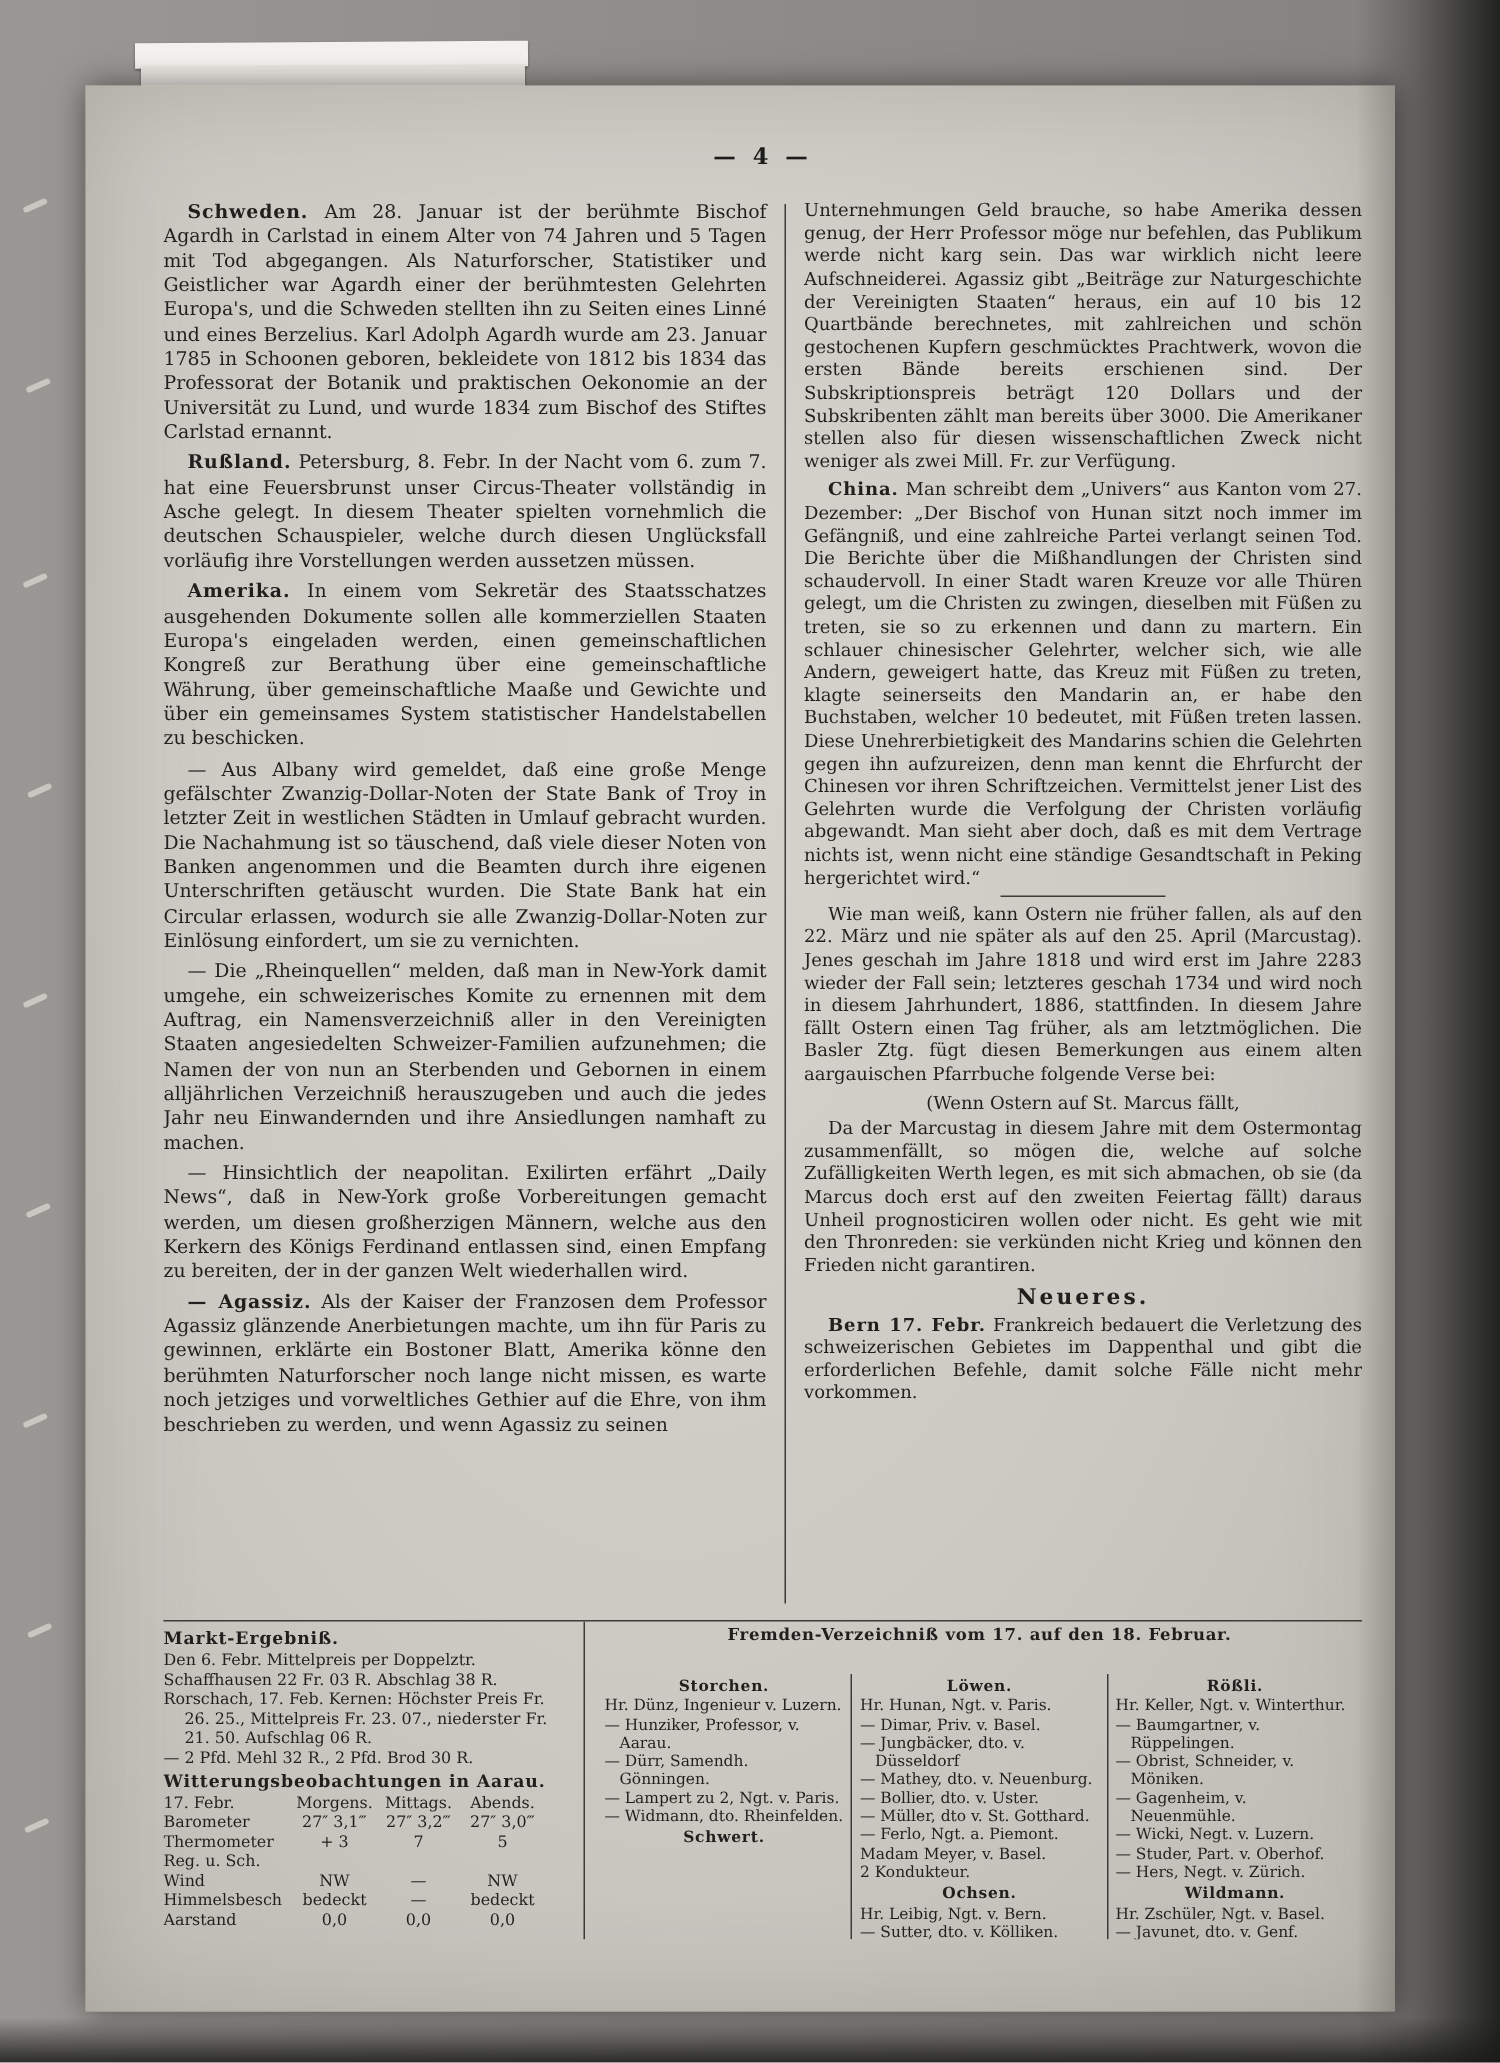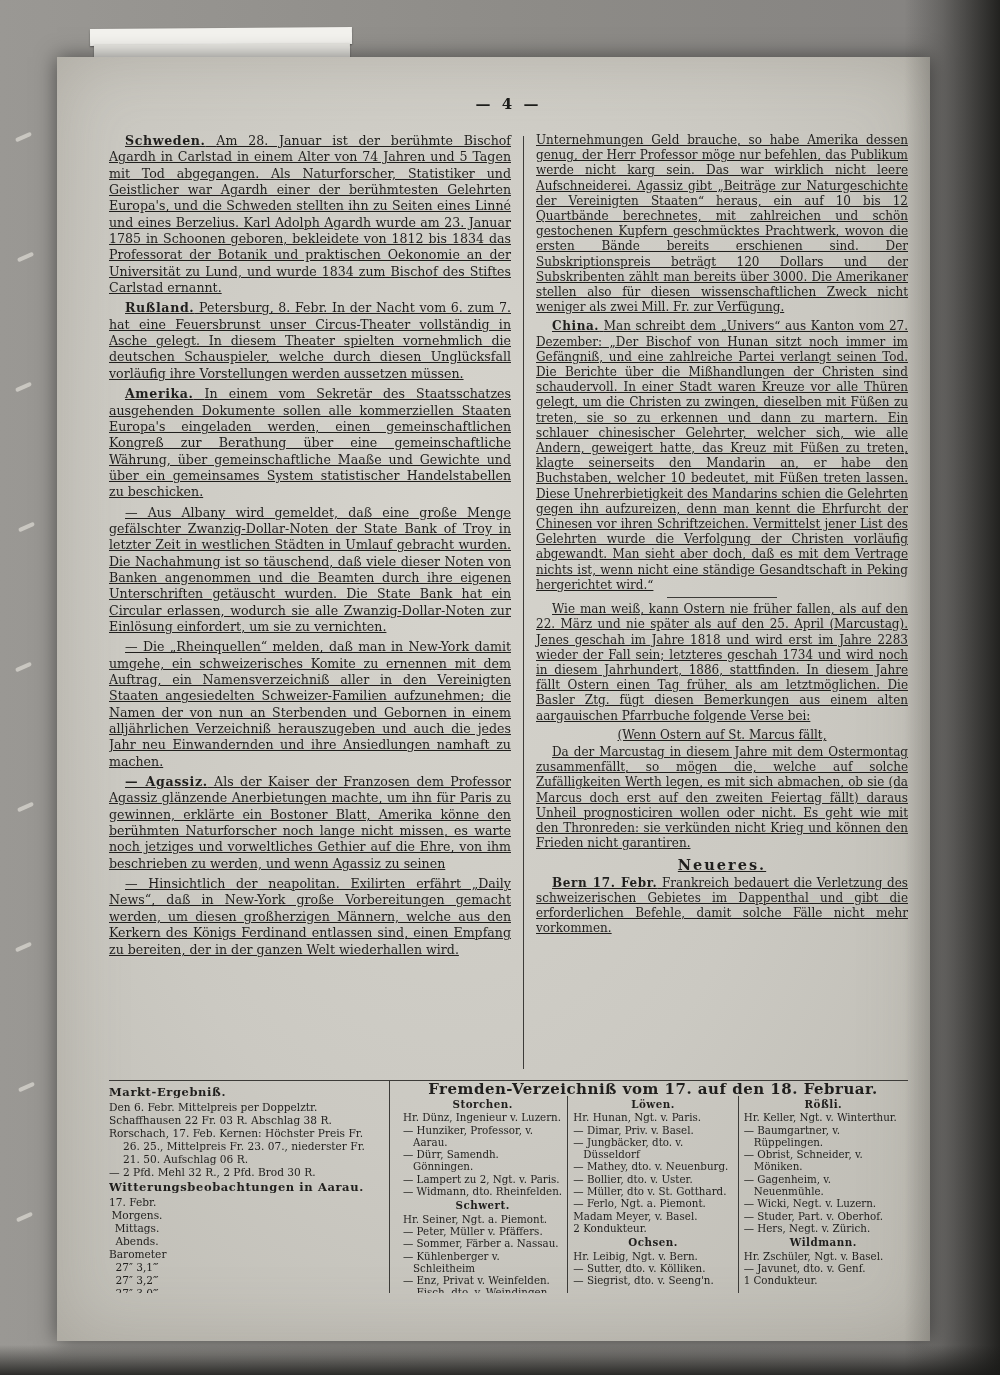--- a/index.html
+++ b/index.html
@@ -28,43 +28,43 @@
   
   .page{
     position:absolute;left:57px;top:57px;width:873px;height:1284px;box-sizing:border-box;
     background:radial-gradient(ellipse at 45% 35%, #d6d4cd 0%, #cbc9c2 55%, #bcbab2 100%);
     box-shadow:0 0 20px rgba(0,0,0,.5), inset 0 0 70px rgba(110,105,95,.28);
     padding:38px 22px 0 52px;
     color:#201f1d;
   }
   .page-number{text-align:center;font-weight:bold;font-size:15px;letter-spacing:3px;color:#1c1c1a;height:20px;margin-bottom:18px;}
   .columns{display:flex;height:940px;overflow:hidden;}
-  .col{text-align:justify;text-decoration:underline;}
+  .col{text-align:justify;}
   .col.leftc{width:402px;font-size:12.6px;line-height:16.35px;}
   .col.rightc{flex:1;font-size:12px;line-height:15.2px;}
   .vdiv{width:1px;background:#3c3b38;margin:3px 12px 4px 12px;}
   p.par{margin:0 0 4px 0;text-indent:16px;}
   p.par.noindent{text-indent:0;}
   .lead{font-weight:bold;letter-spacing:.6px;}
   .short-rule{width:110px;height:1px;background:#3c3b38;margin:4px auto 4px auto;}
   .verse{text-align:center;margin:2px 0 2px 0;}
   .verse-line{text-indent:0;}
   .neueres{text-align:center;font-weight:bold;font-size:14.5px;letter-spacing:2px;margin:6px 0 3px 0;}
   .bottom-rule{height:1px;background:#3c3b38;margin-top:7px;}
   
   .bottom{display:flex;height:212px;overflow:hidden;font-size:10.6px;line-height:13px;text-align:left;}
   .bottom-left{width:272px;padding-top:3px;}
   .bdiv{width:1px;background:#3c3b38;margin:0 8px;}
   .sec-title{font-weight:bold;font-size:11.5px;margin:2px 0 2px 0;letter-spacing:.6px;}
   .mline{margin:0;padding-left:14px;text-indent:-14px;}
-  .wrow{display:flex;flex-direction:column;}
+  .wrow{display:flex;}
   .wl{width:86px;}
   .wv{width:56px;text-align:center;}
   .bottom-right{flex:1;display:flex;flex-direction:column;}
-  .guests-title{text-align:center;font-weight:bold;font-size:15px;letter-spacing:.5px;margin:2px 0 0 0;}
+  .guests-title{text-align:center;font-weight:bold;font-size:11px;letter-spacing:.5px;margin:2px 0 20px 0;}
   .gcols{display:flex;flex:1;overflow:hidden;font-size:10.3px;line-height:12.3px;}
   .gcol{flex:1;padding:0 5px;}
   .gdiv{width:1px;background:#3c3b38;}
   .gname{text-align:center;font-weight:bold;margin:2px 0 1px 0;letter-spacing:.5px;}
   .gentry{padding-left:10px;text-indent:-10px;}
 </style>
 </head>
 <body>
 
 <div class="binding">
@@ -86,22 +86,22 @@
   <div class="page-number">— 4 —</div>
 
   <div class="columns">
 
     <div class="col leftc">
       <p class="par"><b class="lead">Schweden.</b> <span>Am 28. Januar ist der berühmte Bischof Agardh in Carlstad in einem Alter von 74 Jahren und 5 Tagen mit Tod abgegangen. Als Naturforscher, Statistiker und Geistlicher war Agardh einer der berühmtesten Gelehrten Europa's, und die Schweden stellten ihn zu Seiten eines Linné und eines Berzelius. Karl Adolph Agardh wurde am 23. Januar 1785 in Schoonen geboren, bekleidete von 1812 bis 1834 das Professorat der Botanik und praktischen Oekonomie an der Universität zu Lund, und wurde 1834 zum Bischof des Stiftes Carlstad ernannt.</span></p>
       <p class="par"><b class="lead">Rußland.</b> <span>Petersburg, 8. Febr. In der Nacht vom 6. zum 7. hat eine Feuersbrunst unser Circus-Theater vollständig in Asche gelegt. In diesem Theater spielten vornehmlich die deutschen Schauspieler, welche durch diesen Unglücksfall vorläufig ihre Vorstellungen werden aussetzen müssen.</span></p>
       <p class="par"><b class="lead">Amerika.</b> <span>In einem vom Sekretär des Staatsschatzes ausgehenden Dokumente sollen alle kommerziellen Staaten Europa's eingeladen werden, einen gemeinschaftlichen Kongreß zur Berathung über eine gemeinschaftliche Währung, über gemeinschaftliche Maaße und Gewichte und über ein gemeinsames System statistischer Handelstabellen zu beschicken.</span></p>
       <p class="par"><b class="lead"></b> <span>— Aus Albany wird gemeldet, daß eine große Menge gefälschter Zwanzig-Dollar-Noten der State Bank of Troy in letzter Zeit in westlichen Städten in Umlauf gebracht wurden. Die Nachahmung ist so täuschend, daß viele dieser Noten von Banken angenommen und die Beamten durch ihre eigenen Unterschriften getäuscht wurden. Die State Bank hat ein Circular erlassen, wodurch sie alle Zwanzig-Dollar-Noten zur Einlösung einfordert, um sie zu vernichten.</span></p>
       <p class="par"><b class="lead"></b> <span>— Die „Rheinquellen“ melden, daß man in New-York damit umgehe, ein schweizerisches Komite zu ernennen mit dem Auftrag, ein Namensverzeichniß aller in den Vereinigten Staaten angesiedelten Schweizer-Familien aufzunehmen; die Namen der von nun an Sterbenden und Gebornen in einem alljährlichen Verzeichniß herauszugeben und auch die jedes Jahr neu Einwandernden und ihre Ansiedlungen namhaft zu machen.</span></p>
+      <p class="par"><b class="lead"></b> <span>— Hinsichtlich der neapolitan. Exilirten erfährt „Daily News“, daß in New-York große Vorbereitungen gemacht werden, um diesen großherzigen Männern, welche aus den Kerkern des Königs Ferdinand entlassen sind, einen Empfang zu bereiten, der in der ganzen Welt wiederhallen wird.</span></p>
       <p class="par"><b class="lead">— Agassiz.</b> <span>Als der Kaiser der Franzosen dem Professor Agassiz glänzende Anerbietungen machte, um ihn für Paris zu gewinnen, erklärte ein Bostoner Blatt, Amerika könne den berühmten Naturforscher noch lange nicht missen, es warte noch jetziges und vorweltliches Gethier auf die Ehre, von ihm beschrieben zu werden, und wenn Agassiz zu seinen</span></p>
-      <p class="par"><b class="lead"></b> <span>— Hinsichtlich der neapolitan. Exilirten erfährt „Daily News“, daß in New-York große Vorbereitungen gemacht werden, um diesen großherzigen Männern, welche aus den Kerkern des Königs Ferdinand entlassen sind, einen Empfang zu bereiten, der in der ganzen Welt wiederhallen wird.</span></p>
     </div>
 
     <div class="vdiv"></div>
 
     <div class="col rightc">
       <p class="par noindent"><b class="lead"></b> <span>Unternehmungen Geld brauche, so habe Amerika dessen genug, der Herr Professor möge nur befehlen, das Publikum werde nicht karg sein. Das war wirklich nicht leere Aufschneiderei. Agassiz gibt „Beiträge zur Naturgeschichte der Vereinigten Staaten“ heraus, ein auf 10 bis 12 Quartbände berechnetes, mit zahlreichen und schön gestochenen Kupfern geschmücktes Prachtwerk, wovon die ersten Bände bereits erschienen sind. Der Subskriptionspreis beträgt 120 Dollars und der Subskribenten zählt man bereits über 3000. Die Amerikaner stellen also für diesen wissenschaftlichen Zweck nicht weniger als zwei Mill. Fr. zur Verfügung.</span></p>
       <p class="par"><b class="lead">China.</b> <span>Man schreibt dem „Univers“ aus Kanton vom 27. Dezember: „Der Bischof von Hunan sitzt noch immer im Gefängniß, und eine zahlreiche Partei verlangt seinen Tod. Die Berichte über die Mißhandlungen der Christen sind schaudervoll. In einer Stadt waren Kreuze vor alle Thüren gelegt, um die Christen zu zwingen, dieselben mit Füßen zu treten, sie so zu erkennen und dann zu martern. Ein schlauer chinesischer Gelehrter, welcher sich, wie alle Andern, geweigert hatte, das Kreuz mit Füßen zu treten, klagte seinerseits den Mandarin an, er habe den Buchstaben, welcher 10 bedeutet, mit Füßen treten lassen. Diese Unehrerbietigkeit des Mandarins schien die Gelehrten gegen ihn aufzureizen, denn man kennt die Ehrfurcht der Chinesen vor ihren Schriftzeichen. Vermittelst jener List des Gelehrten wurde die Verfolgung der Christen vorläufig abgewandt. Man sieht aber doch, daß es mit dem Vertrage nichts ist, wenn nicht eine ständige Gesandtschaft in Peking hergerichtet wird.“</span></p>
       <div class="short-rule"></div>
       <p class="par"><b class="lead"></b> <span>Wie man weiß, kann Ostern nie früher fallen, als auf den 22. März und nie später als auf den 25. April (Marcustag). Jenes geschah im Jahre 1818 und wird erst im Jahre 2283 wieder der Fall sein; letzteres geschah 1734 und wird noch in diesem Jahrhundert, 1886, stattfinden. In diesem Jahre fällt Ostern einen Tag früher, als am letztmöglichen. Die Basler Ztg. fügt diesen Bemerkungen aus einem alten aargauischen Pfarrbuche folgende Verse bei:</span></p>
       <div class="verse">
@@ -182,28 +182,20 @@
         <div class="gcol">
           <div class="gname">Storchen.</div>
           <div>
               <div class="gentry">Hr. Dünz, Ingenieur v. Luzern.</div>
               <div class="gentry">— Hunziker, Professor, v. Aarau.</div>
               <div class="gentry">— Dürr, Samendh. Gönningen.</div>
               <div class="gentry">— Lampert zu 2, Ngt. v. Paris.</div>
               <div class="gentry">— Widmann, dto. Rheinfelden.</div>
             </div>
           <div class="gname">Schwert.</div>
-          <div>
-              <div class="gentry">Hr. Seiner, Ngt. a. Piemont.</div>
-              <div class="gentry">— Peter, Müller v. Pfäffers.</div>
-              <div class="gentry">— Sommer, Färber a. Nassau.</div>
-              <div class="gentry">— Kühlenberger v. Schleitheim</div>
-              <div class="gentry">— Enz, Privat v. Weinfelden.</div>
-              <div class="gentry">— Fisch, dto. v. Weindingen.</div>
-            </div>
         </div>
 
         <div class="gdiv"></div>
 
         <div class="gcol">
           <div class="gname">Löwen.</div>
           <div>
               <div class="gentry">Hr. Hunan, Ngt. v. Paris.</div>
               <div class="gentry">— Dimar, Priv. v. Basel.</div>
               <div class="gentry">— Jungbäcker, dto. v. Düsseldorf</div>

